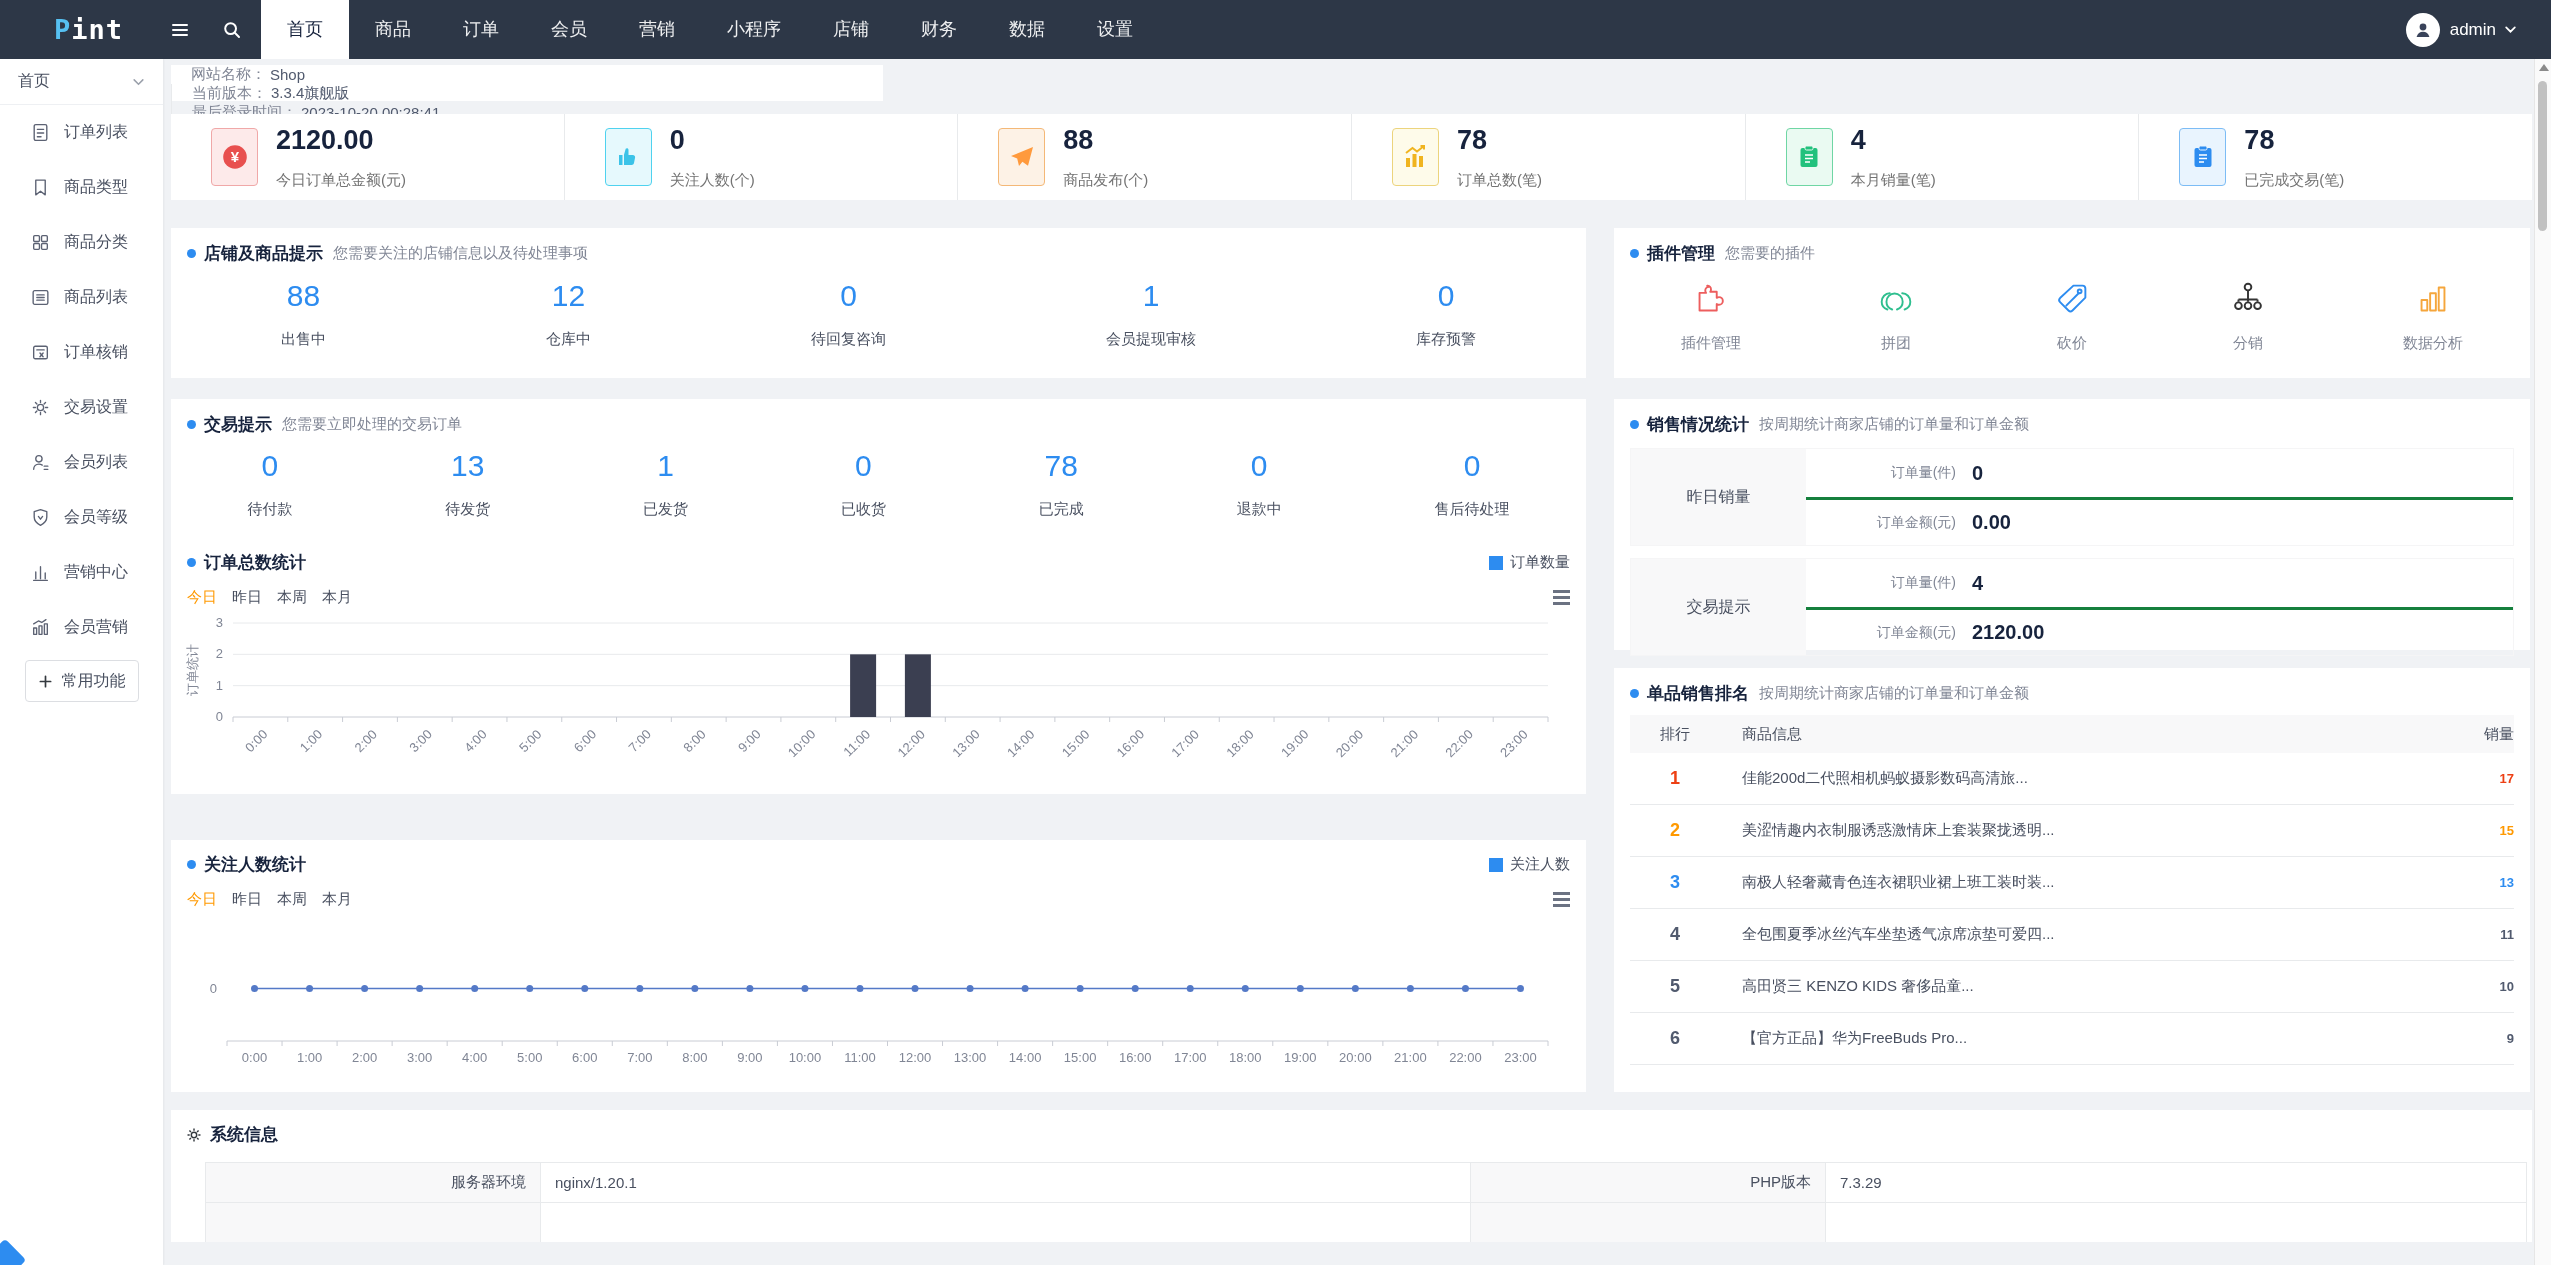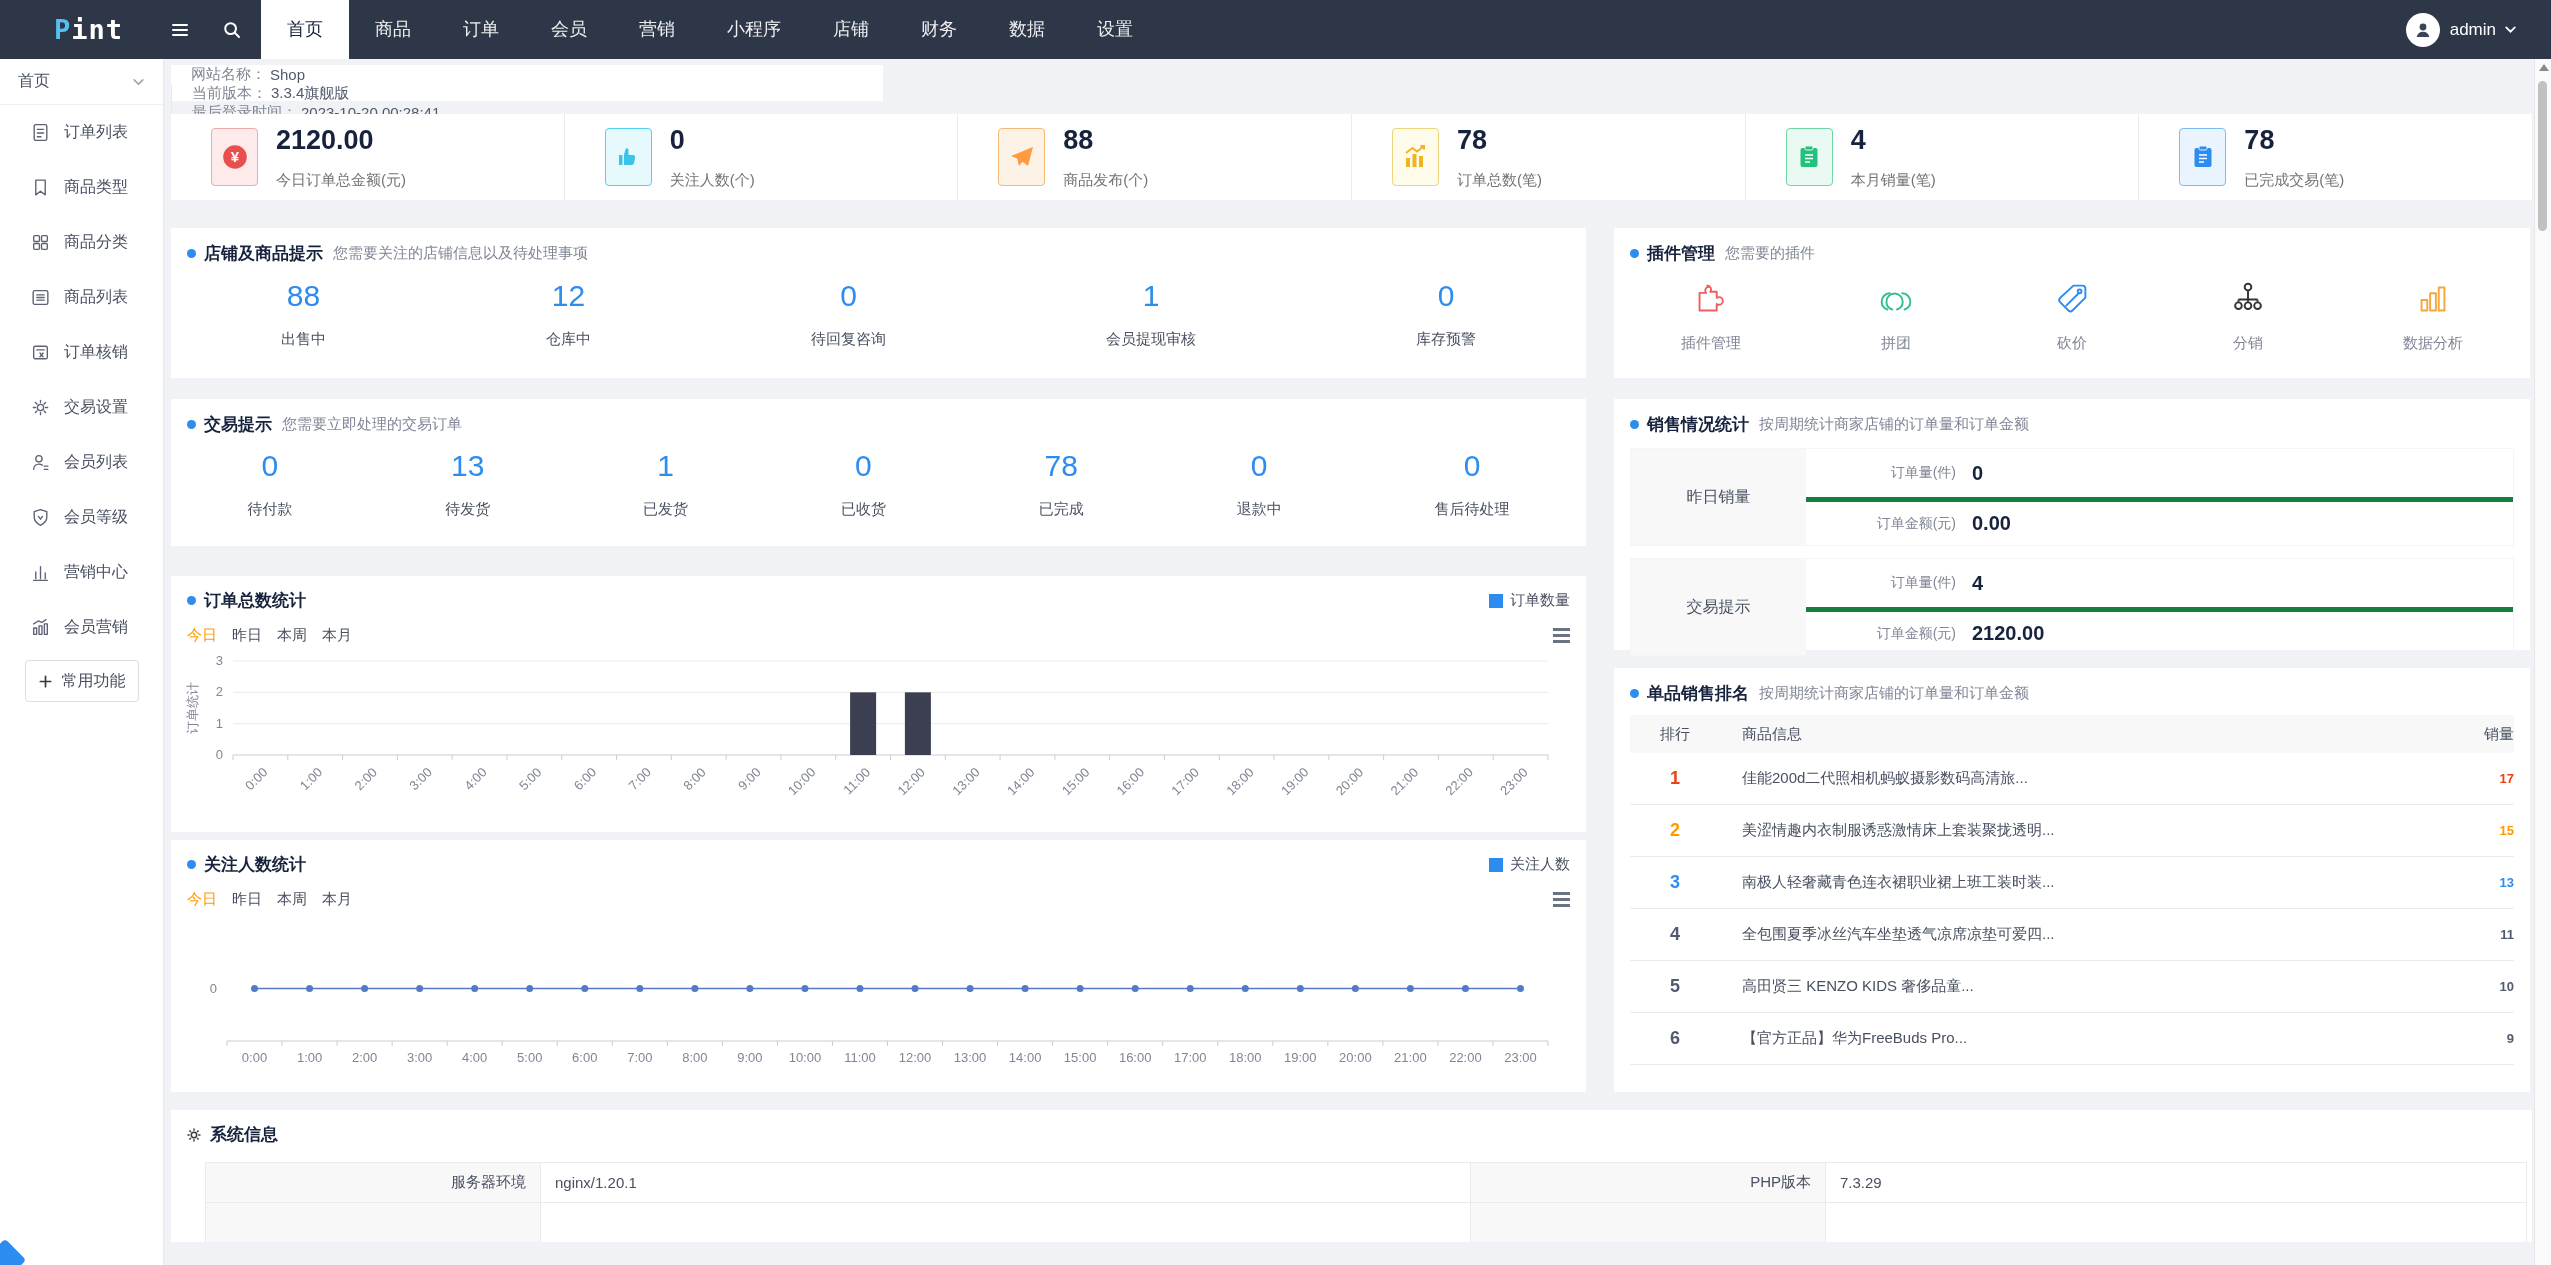--- a/index.html
+++ b/index.html
@@ -77,21 +77,21 @@
   .toolbox i { width:17px; height:3px; background:#6b7282; display:block; }
   .chart-svg { display:block; margin:4px 10px 0 10px; }
 
   
   .sales-body { padding:12px 16px 0 16px; }
   .sblock { display:flex; border:1px solid #f5f5f6; }
   .sblock + .sblock { margin-top:12px; }
   .speriod { width:175px; background:#f8f8f9; display:flex; align-items:center; justify-content:center; font-size:16px; color:#495060; flex:none; }
   .srows { flex:1; }
   .srow { height:48px; display:flex; align-items:center; padding-left:22px; }
-  .srow + .srow { border-top:5px solid #15803d; }
+  .srow + .srow { border-top:3px solid #15803d; }
   .srlab { width:128px; text-align:right; font-size:14px; color:#808695; }
   .srval { font-size:20px; font-weight:bold; color:#17233d; margin-left:16px; }
 
   
   .rk-body { padding:10px 16px 0 16px; }
   .rhead { height:38px; background:#f8f8f9; display:flex; align-items:center; font-size:15px; color:#495060; }
   .rrow { height:52px; display:flex; align-items:center; border-bottom:1px solid #e8eaec; font-size:15px; }
   .rrank { width:90px; text-align:center; font-weight:bold; font-size:18px; flex:none; }
   .rprod { flex:1; color:#495060; padding-left:22px; cursor:pointer; }
   .rhead .rprod { cursor:default; }
@@ -490,21 +490,21 @@
           </div>
         <div class="srow">
             <span class="srlab">订单金额(元)</span>
             <span class="srval">2120.00</span>
           </div>
       </div>
     </div>
   </div>
 </div>
 
-<div class="panel" style="left:171px;top:576px;width:1415px;height:256px;">
+<div class="panel" style="left:171px;top:538px;width:1415px;height:256px;">
   <div class="chead">
     <span class="dot"></span>
     <span class="ptitle">订单总数统计</span>
     <div class="legend">
         <i></i>
         <span>订单数量</span>
       </div>
   </div>
   <div class="chart-tabs">
     <span class="ctab on">今日</span>

